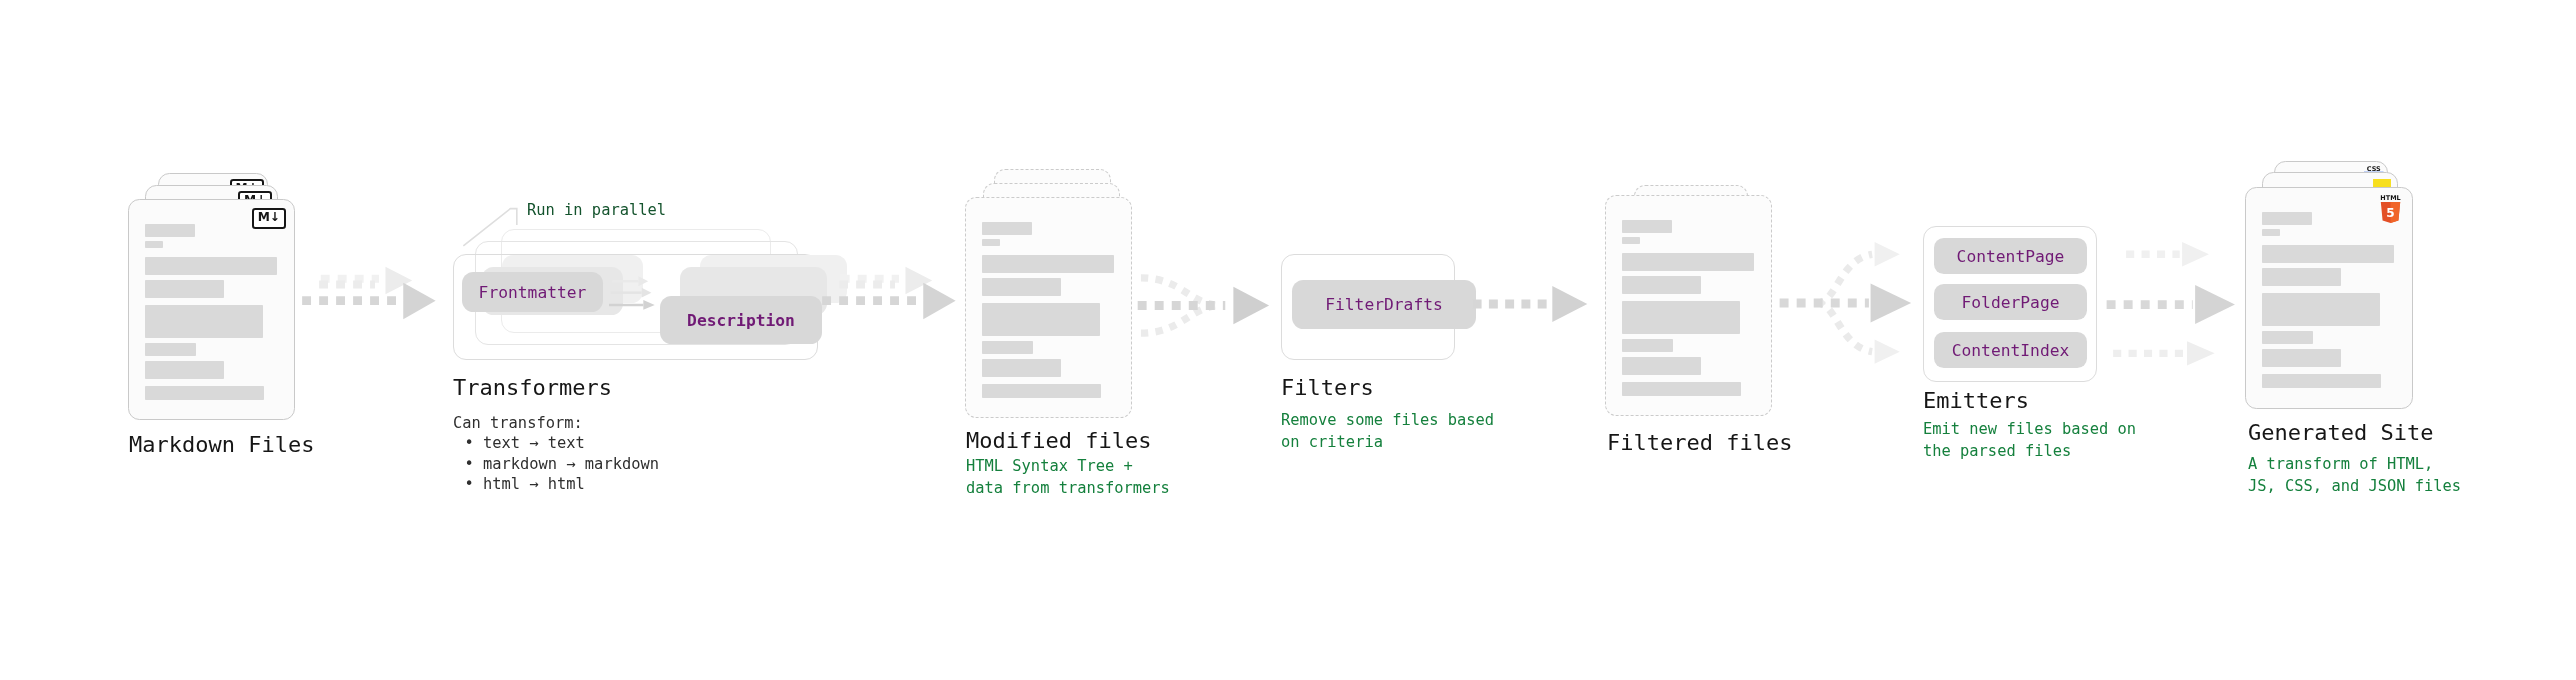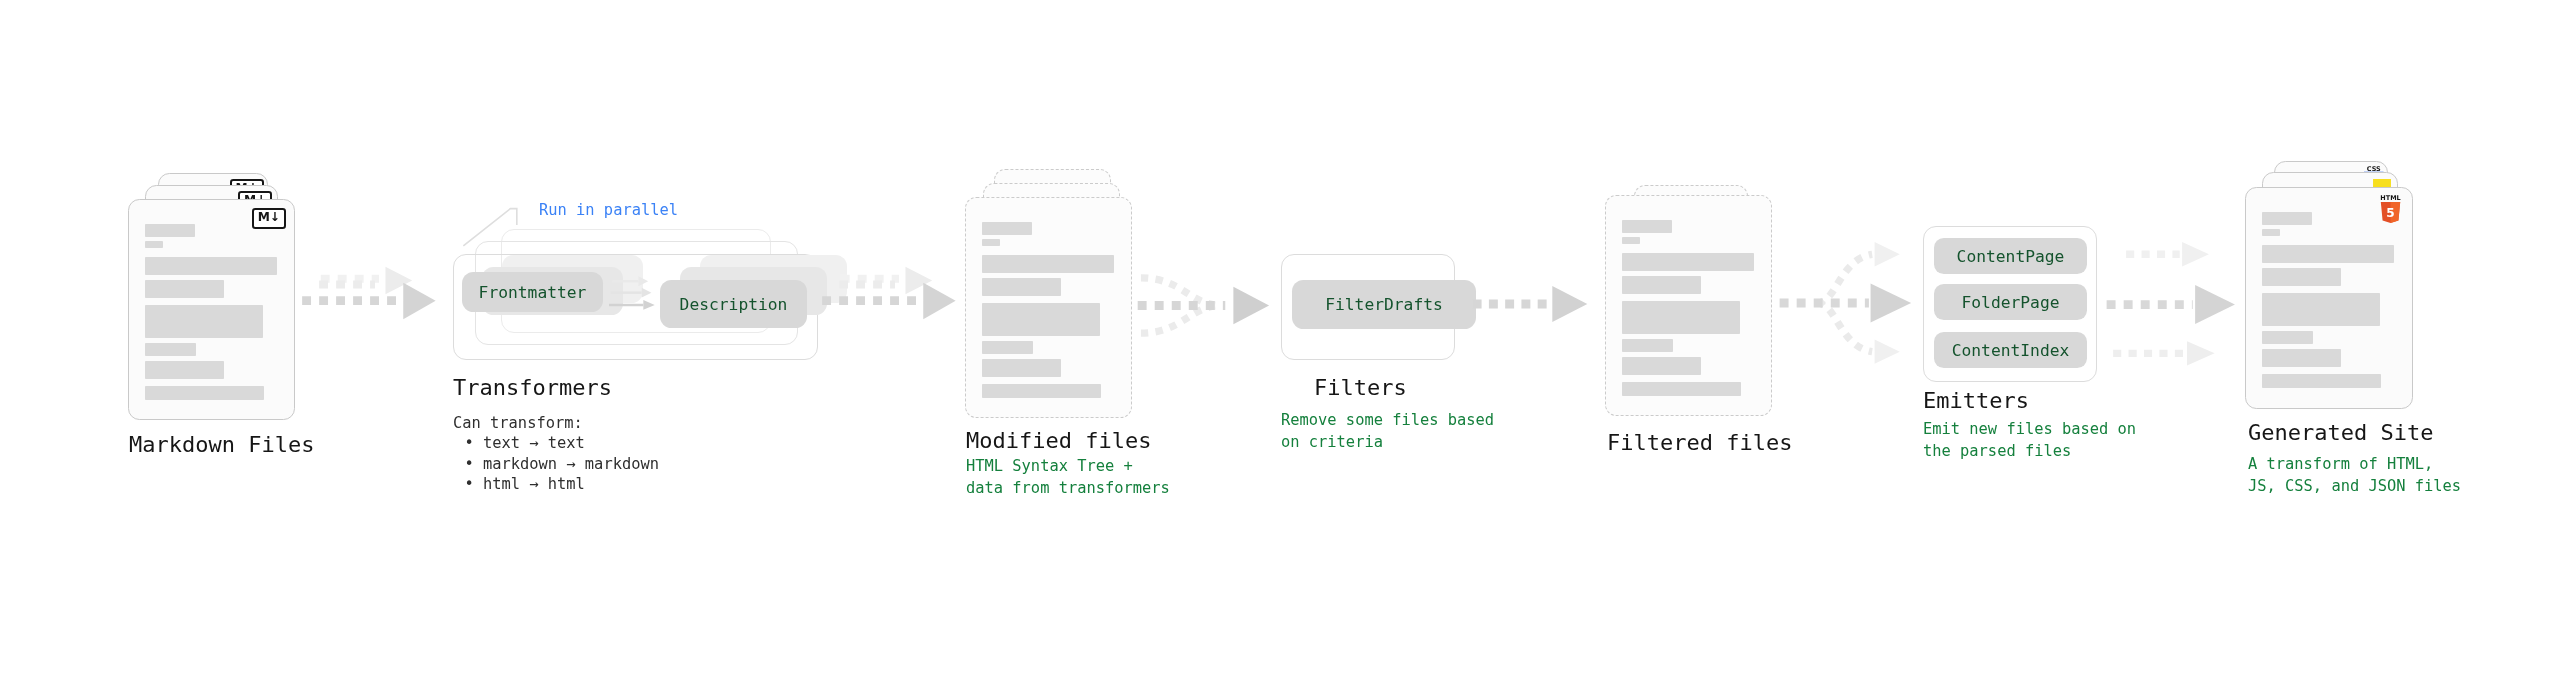--- a/index.html
+++ b/index.html
@@ -12,37 +12,37 @@
 
   .bars { position:absolute; left:16.3px; top:24.4px; }
   .bar  { background:#d9d9d9; border-radius:0.8px; }
 
   .stage-label { position:absolute; font-size:22px; color:#161616; white-space:nowrap; }
   .stage-desc  { position:absolute; font-size:15.4px; color:#15803d; line-height:22px;
                  white-space:pre-line; }
   .desc-block  { position:absolute; font-size:15.4px; color:#2f2f2f; line-height:20.3px; }
   .desc-block .bullet { padding-left:11.4px; white-space:nowrap; }
 
-  .pill { position:absolute; background:#d8d8d8; border-radius:11.4px; color:#14532d;
+  .pill { position:absolute; background:#d8d8d8; border-radius:11.4px; color:#701a75;
           font-size:16.3px; display:flex; align-items:center; justify-content:center;
           box-sizing:border-box; white-space:nowrap; }
   .pill.ghost1 { background:#e7e7e7; }
   .pill.ghost2 { background:#f0f0f0; }
 
   .frame { position:absolute; box-sizing:border-box; border:1.6px solid #dcdcdc;
            border-radius:13px; background:transparent; }
   .frame.l1 { border-color:#e4e4e4; }
   .frame.l2 { border-color:#ebebeb; }
 
   .md-icon { position:absolute; width:34px; height:21px; box-sizing:border-box;
              border:2.4px solid #161616; border-radius:3.3px; background:#ffffff;
              color:#161616; font-family:"DejaVu Sans", sans-serif; font-weight:700;
              font-size:12.2px; line-height:15.4px; text-align:center; }
 
-  .annotation { position:absolute; font-size:15.4px; color:#3b82f6; white-space:nowrap;margin-left:12px; }
+  .annotation { position:absolute; font-size:15.4px; color:#14532d; white-space:nowrap; }
 
   svg.abs { position:absolute; overflow:visible; }
   .badge { position:absolute; }
 </style>
 </head>
 <body>
 
 <div id="stage">
 
   <div>
@@ -96,21 +96,21 @@
       <line x1="4" y1="10" x2="36" y2="10" stroke="#e9e9e9" stroke-width="3"></line>
       <polygon points="36,4 36,16 48,10" fill="#e9e9e9"></polygon>
       <line x1="2" y1="24" x2="40" y2="24" stroke="#e4e4e4" stroke-width="3"></line>
       <polygon points="40,18 40,30 52,24" fill="#e4e4e4"></polygon>
       <line x1="0" y1="39" x2="42" y2="39" stroke="#d2d2d2" stroke-width="3"></line>
       <polygon points="42,33 42,45 56,39" fill="#d2d2d2"></polygon>
     </svg>
 
     <div class="pill ghost2" style="left:700px; top:255px; width:147px; height:48px;"></div>
     <div class="pill ghost1" style="left:680px; top:267px; width:147px; height:48px;"></div>
-    <div class="pill" style="left:660px; top:280px; width:147px; height:48px;">Description</div>
+    <div class="pill" style="left:660px; top:296px; width:162px; height:48px;font-weight:bold;">Description</div>
 
     <div class="stage-label" style="left:453px; top:375px;">Transformers</div>
     <div class="desc-block" style="left:453px; top:413px;">
       <div>Can transform:</div>
       <div class="bullet">• text → text</div>
       <div class="bullet">• markdown → markdown</div>
       <div class="bullet">• html → html</div>
     </div>
   </div>
 
@@ -149,21 +149,21 @@
       <path d="M 6,11 C 58,11 66,45 106,45" stroke="#ebebeb" stroke-width="9" stroke-dasharray="9 9"></path>
       <path d="M 6,79 C 58,79 66,45 106,45" stroke="#ebebeb" stroke-width="9" stroke-dasharray="9 9"></path>
       <line x1="2" y1="45" x2="110" y2="45" stroke="#d6d6d6" stroke-width="11" stroke-dasharray="11 10"></line>
       <polygon points="120,22 120,68 164,45" fill="#cfcfcf"></polygon>
     </g>
   </svg>
 
   <div>
     <div class="frame" style="left:1281px; top:254px; width:174px; height:106px;"></div>
     <div class="pill" style="left:1292px; top:280px; width:184px; height:49px;">FilterDrafts</div>
-    <div class="stage-label" style="left:1281px; top:375px;margin-left:33px;">Filters</div>
+    <div class="stage-label" style="left:1281px; top:375px;">Filters</div>
     <div class="stage-desc" style="left:1281px; top:409px;">Remove some files based
 on criteria</div>
   </div>
 
   <svg class="abs" style="left:1471px; top:282px;" width="122" height="44" viewBox="0 0 150 54">
     <line x1="2" y1="27" x2="98" y2="27" stroke="#d6d6d6" stroke-width="11" stroke-dasharray="11 9"></line>
     <polygon points="100,5 100,49 143,27" fill="#d2d2d2"></polygon>
   </svg>
 
   <div>

